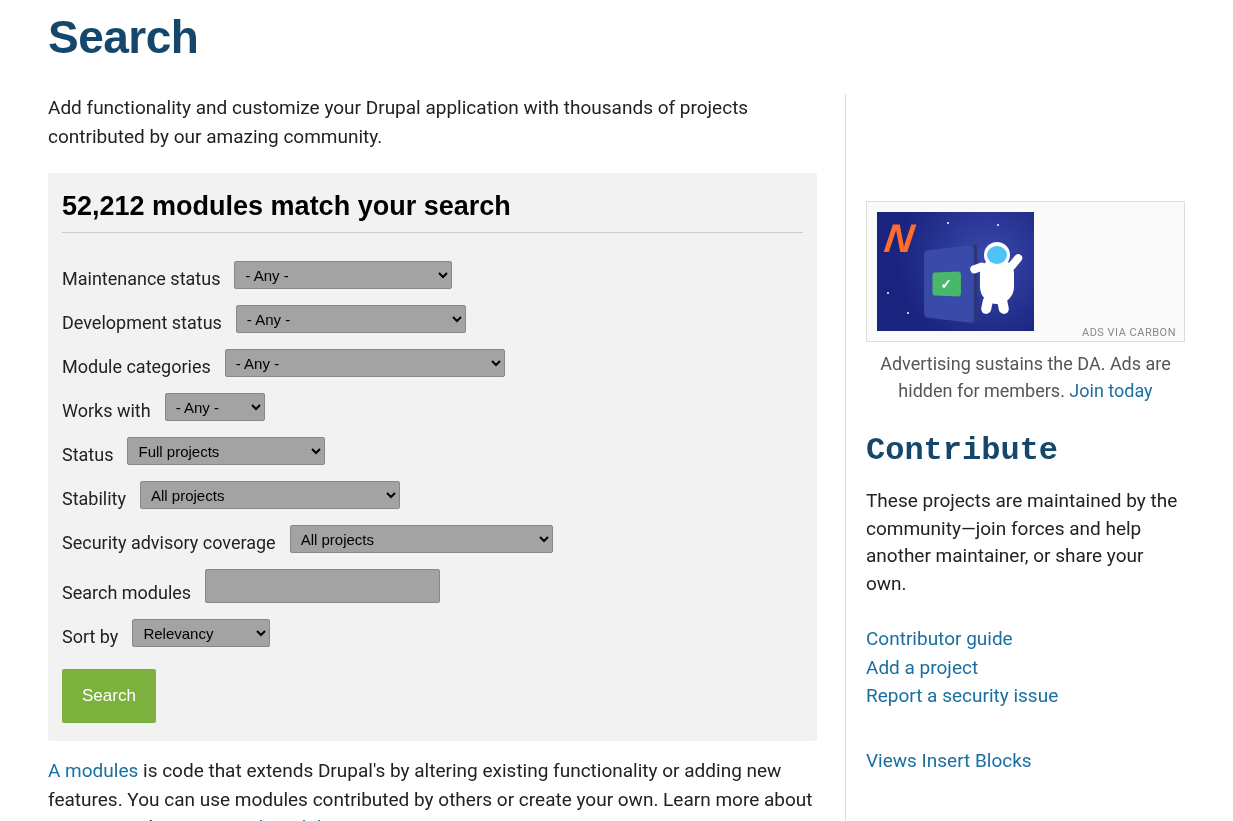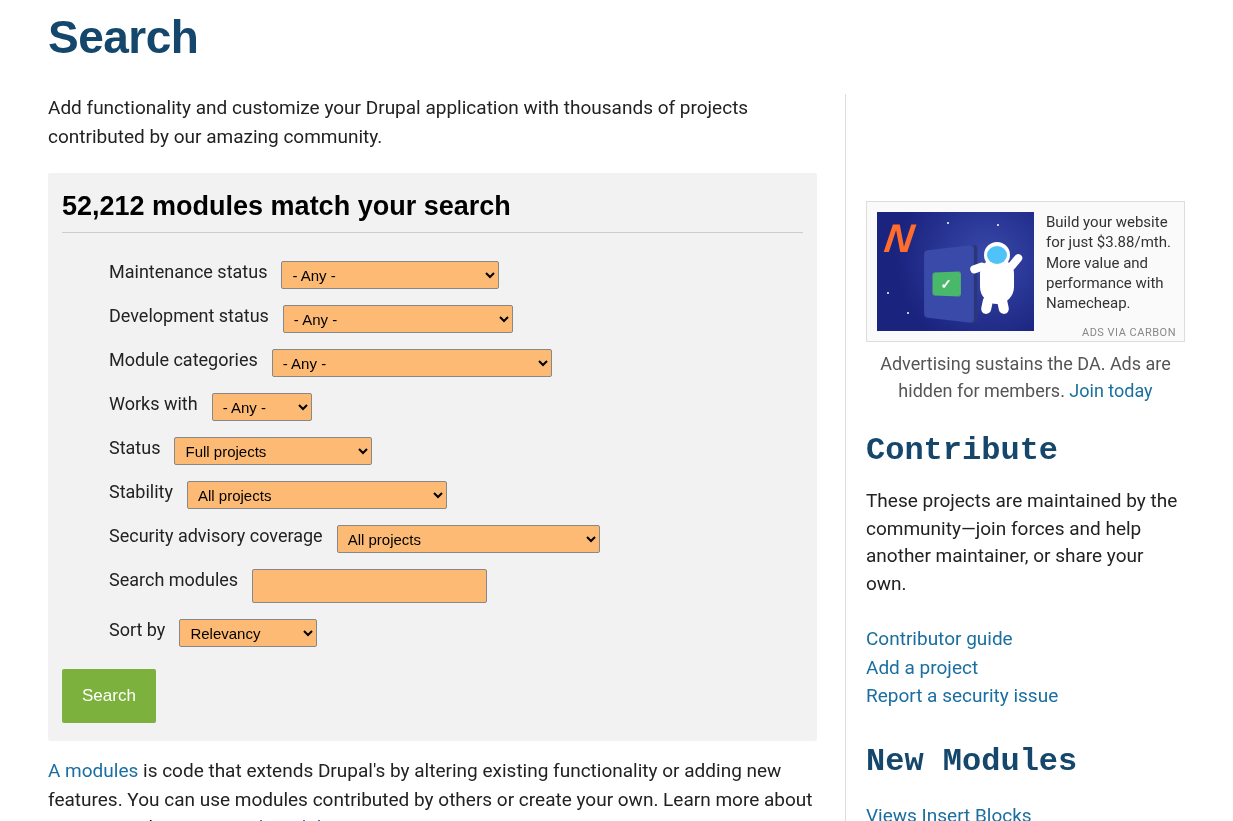--- a/index.html
+++ b/index.html
@@ -34,31 +34,31 @@
 }
 .search-heading {
   font-size: 27px;
   font-weight: 700;
   color: #000000;
   padding-bottom: 10px;
   border-bottom: 1px solid #ccc;
   margin-bottom: 28px;
   font-family: "Segoe UI", Arial, sans-serif;
 }
-.form-row { margin-bottom: 16px; display: flex; align-items: flex-start; margin-left: 47px; }
+.form-row { margin-bottom: 16px; display: flex; align-items: flex-end; }
 .form-row label {
   font-size: 18px;
   color: #222;
   margin-right: 14px;
   white-space: nowrap;
 }
 .form-row select, .form-row input[type="text"] {
   font-size: 15px;
   padding: 3px 6px;
-  background: #fdba74;
+  background: #a3a3a3;
   border: 1px solid #888;
   border-radius: 2px;
   height: 28px;
 }
 .form-row input[type="text"] { height: 34px; width: 235px; }
 .search-btn {
   background: #7bb13c;
   color: #fff;
   border: none;
   font-size: 17px;
@@ -222,34 +222,32 @@
         <div class="astronaut">
           <div class="astro-arm-l"></div>
             <div class="astro-arm-r"></div>
           <div class="astro-body"></div>
           <div class="astro-leg-l"></div>
             <div class="astro-leg-r"></div>
           <div class="astro-head"></div>
             <div class="astro-visor"></div>
         </div>
       </div>
-      <div class="ad-text">Build your website for just $3.88/mth. More value and performance with Namecheap.</div>
       <div class="ad-badge">ADS VIA CARBON</div>
     </div>
     <div class="ad-caption">
       <span>Advertising sustains the DA. Ads are hidden for members. </span><a href="#">Join today</a>
     </div>
 
     <h2 class="side-heading">Contribute</h2>
     <p class="side-text">These projects are maintained by the community—join forces and help another maintainer, or share your own.</p>
     <div class="side-links">
       <a href="#">Contributor guide</a>
       <a href="#">Add a project</a>
       <a href="#">Report a security issue</a>
     </div>
 
-    <h2 class="side-heading">New Modules</h2>
     <div class="new-mods">
       <a href="#">Views Insert Blocks</a>
 
     </div>
   </div>
 </div>
 
 </body></html>

